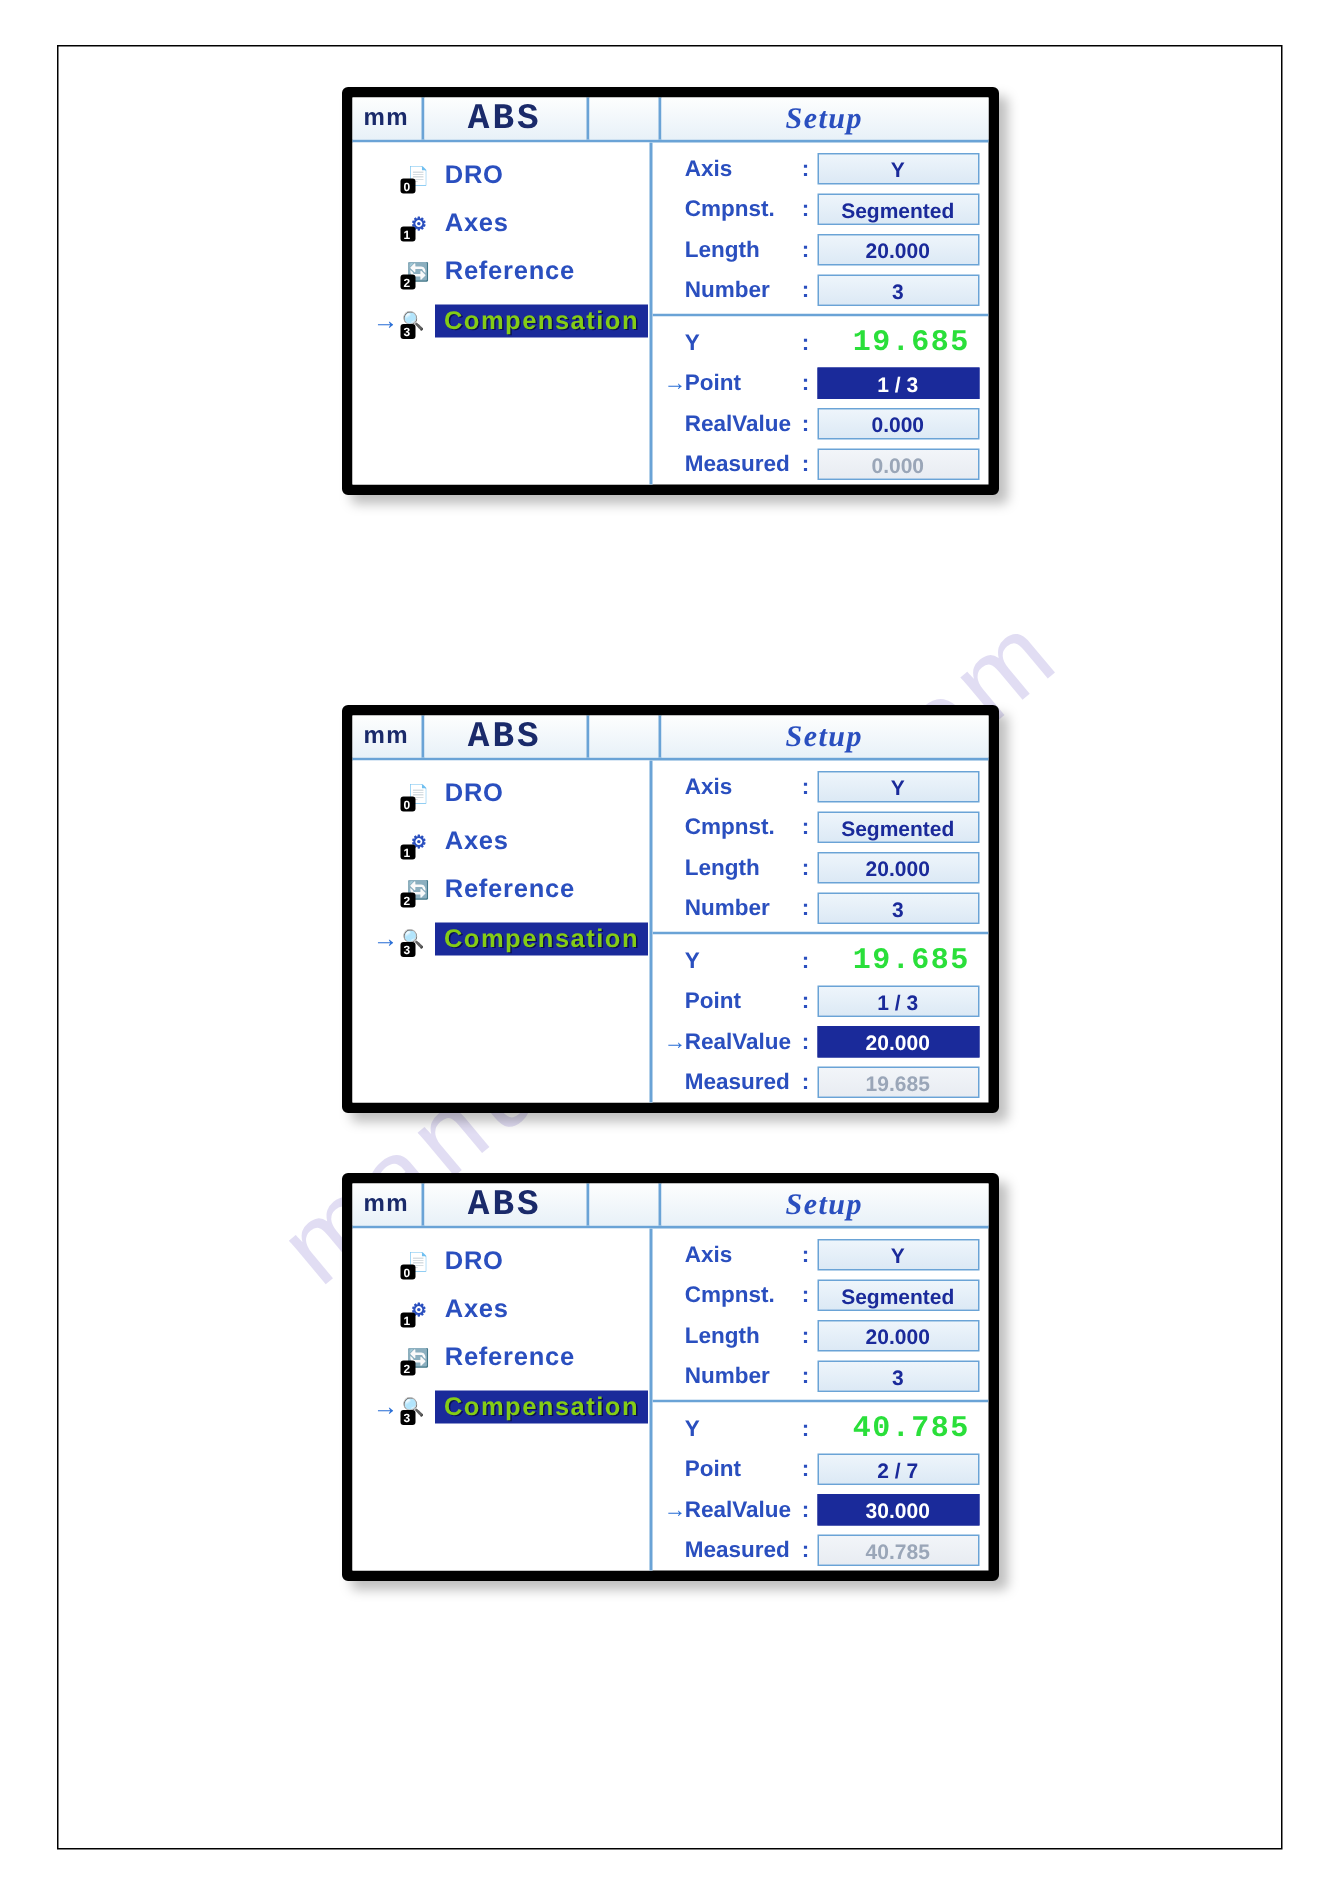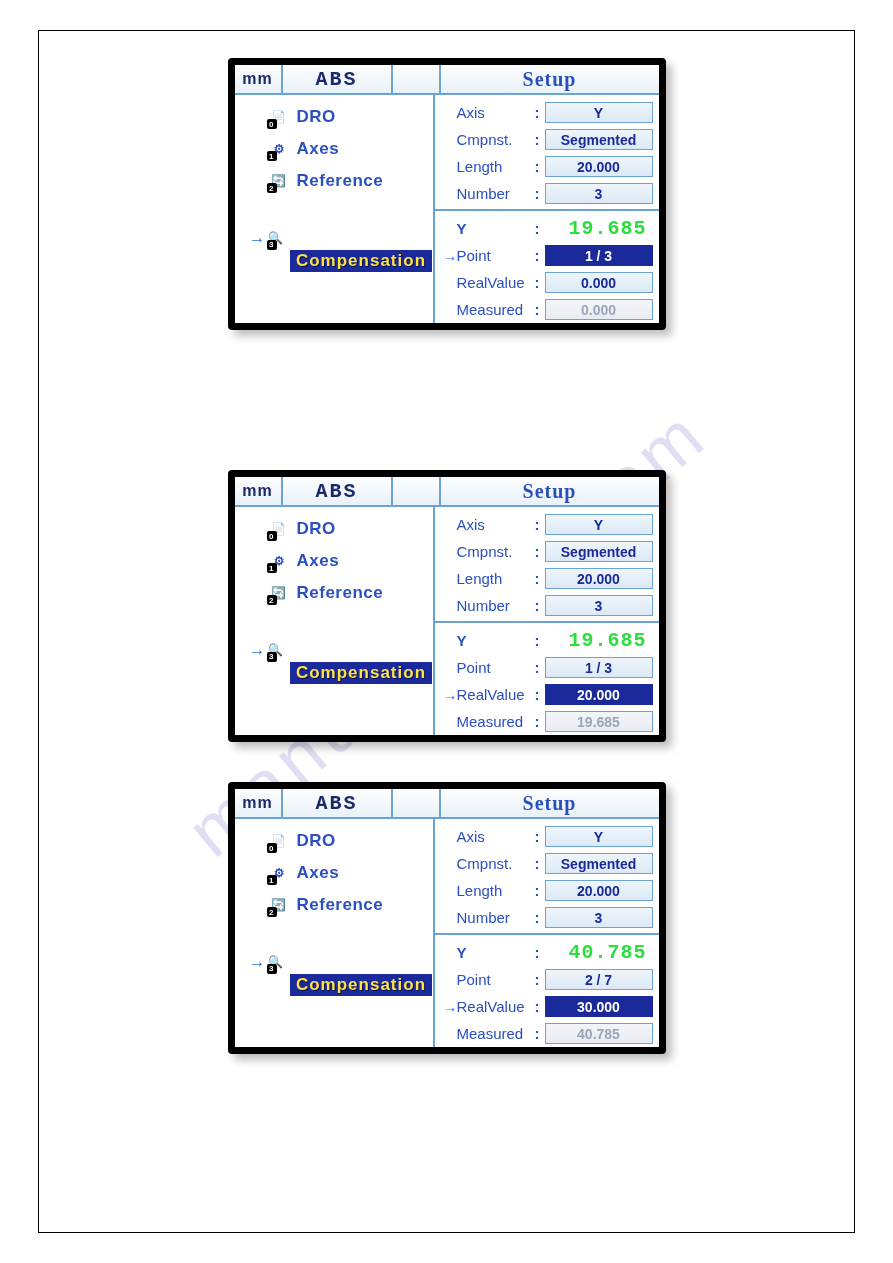--- a/index.html
+++ b/index.html
@@ -50,25 +50,25 @@
   }
   .tab {
     background: linear-gradient(#fdfefe,#e8f1f8);
     border-right: 2px solid #6aa3d6;
     display: flex; align-items: center; justify-content: center;
     font-weight: bold; letter-spacing: 1px;
     color: #1a2a6a;
     font-size: 16px;
   }
   .tab.mm { width: 48px; }
-  .tab.abs { width: 110px; font-family: "Courier New", monospace; font-size: 20px; letter-spacing: 2px; }
+  .tab.abs { width: 110px; font-family: "Courier New", monospace; font-size: 24px; letter-spacing: 2px; }
   .tab.blank { width: 48px; }
   .tab.setup {
     flex: 1; border-right: none;
-    color: #2a4fbf; font-family: Georgia, serif;
+    color: #2a4fbf; font-style: italic; font-family: Georgia, serif;
     font-size: 20px;
   }
   .body {
     display: flex; height: 228px;
   }
   .sidebar {
     width: 200px;
     border-right: 2px solid #6aa3d6;
     background: #fff;
     padding: 6px 4px;
@@ -76,25 +76,24 @@
   .menu-item {
     display: flex; align-items: center;
     gap: 6px;
     padding: 6px 2px 6px 10px;
     font-weight: bold; font-size: 17px;
     color: #2a4fbf;
     letter-spacing: 0.5px;
   }
   .menu-item.selected .menu-label {
     background: #1a2a9a;
-    color: #fde047;
+    color: #84cc16;
     text-shadow: 1px 1px 0 #0a1050;
     padding: 1px 6px;
     letter-spacing: 1px;
-    margin-top: 47px;
   }
   .menu-item .sel-arrow {
     width: 14px; text-align: center;
     color: #2a6fd6; font-weight: bold;
   }
   .menu-icon {
     width: 22px; height: 20px;
     display: flex; align-items: center; justify-content: center;
     font-size: 12px;
     position: relative;
@@ -125,21 +124,21 @@
     font-size: 15px;
   }
   .field-row .arrow {
     width: 14px; text-align: center;
     color: #2a6fd6; font-weight: bold;
     visibility: hidden;
   }
   .field-row.active .arrow { visibility: visible; }
   .field-label {
     width: 78px;
-    color: #2a4fbf; font-weight: 400;
+    color: #2a4fbf; font-weight: 700;
   }
   .field-colon {
     width: 10px; color: #2a4fbf; font-weight: 600;
   }
   .field-value {
     flex: 1;
     border: 1.5px solid #6aa3d6;
     background: linear-gradient(#eef5fb,#dce9f5);
     text-align: center;
     color: #1a2a9a; font-weight: bold;

